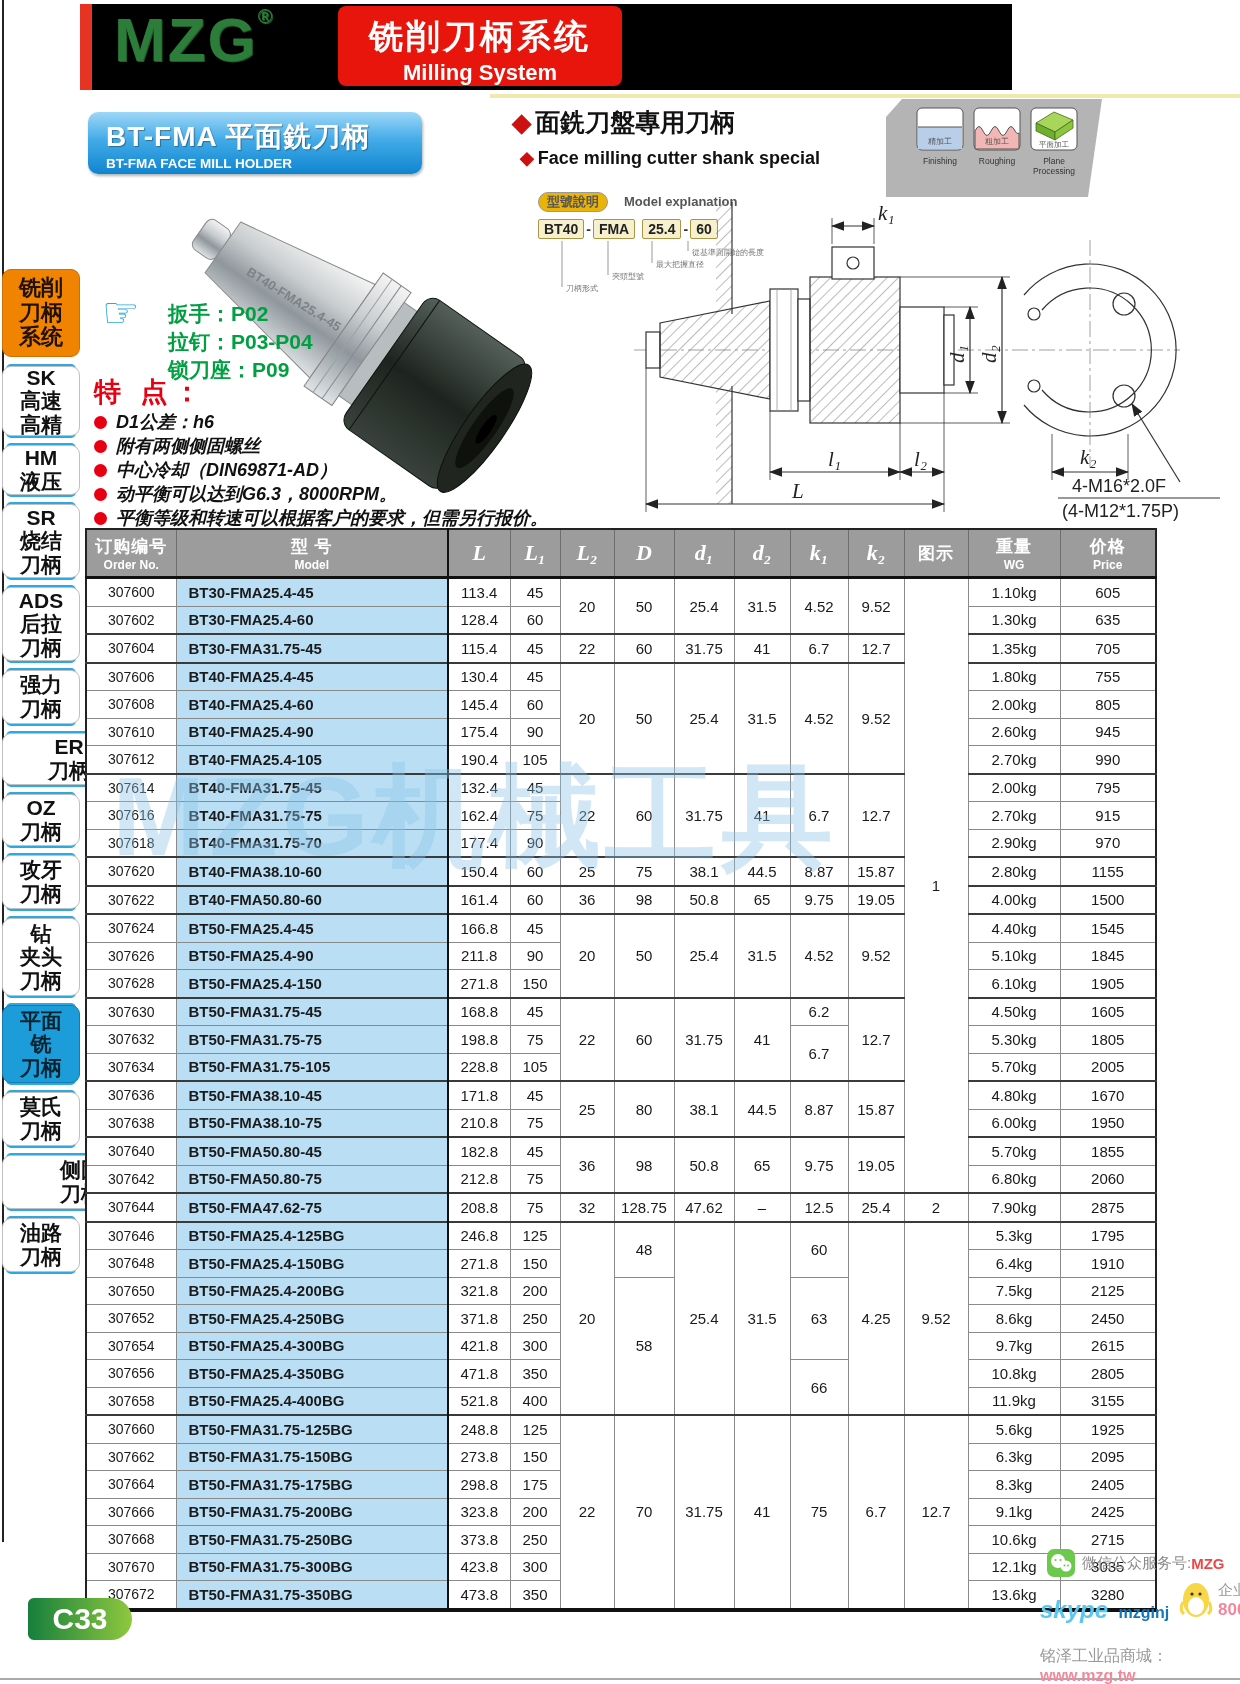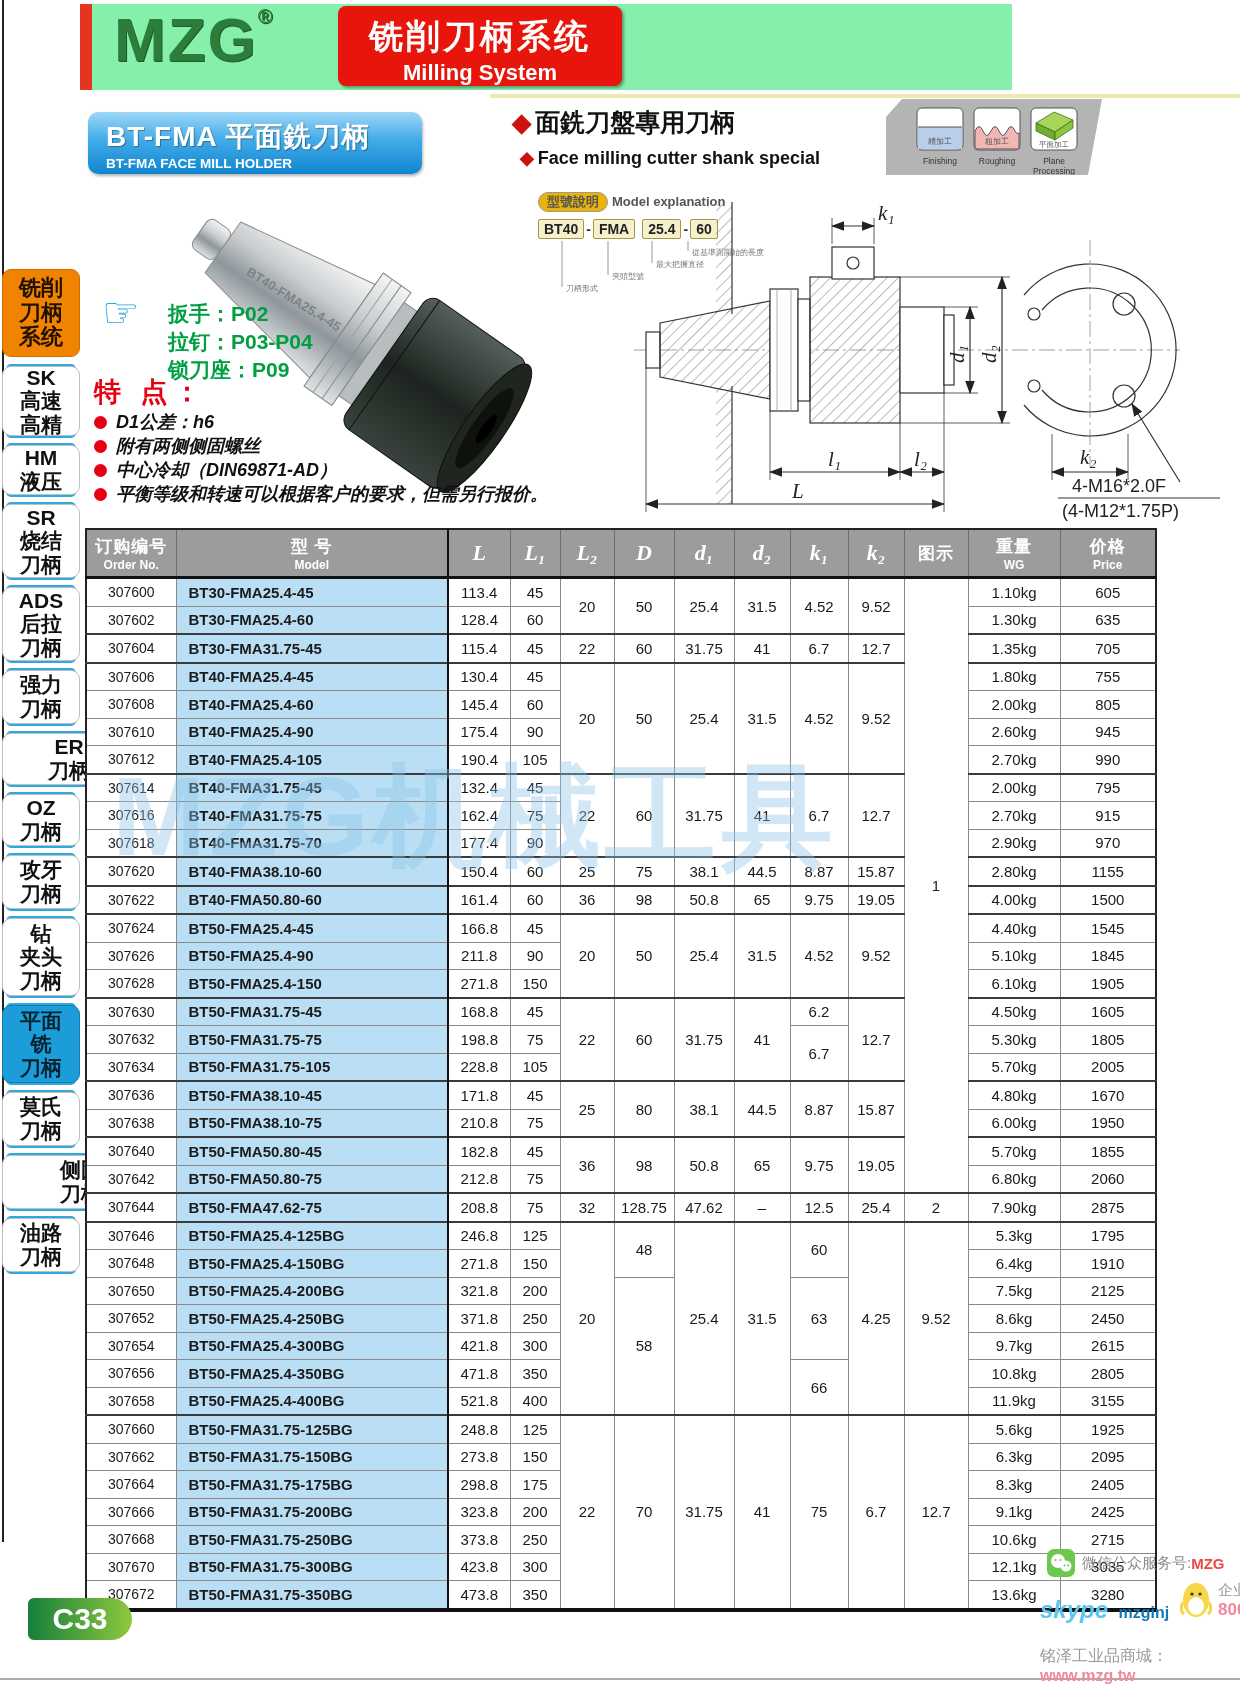--- a/index.html
+++ b/index.html
@@ -2,40 +2,40 @@
 <html><head>
 <meta charset="utf-8">
 <style>
   html,body{margin:0;padding:0;background:#fff;}
   .page{position:relative;width:1240px;height:1684px;background:#fff;overflow:hidden;
         font-family:"Liberation Sans",sans-serif;color:#111;}
   .abs{position:absolute;}
 
   
   .left-line{left:2px;top:0;width:2px;height:1542px;background:#222;}
-  .orange-band{left:80px;top:4px;width:932px;height:86px;background:#86efac;}
+  .orange-band{left:80px;top:4px;width:932px;height:86px;background:#000000;}
   .red-stripe{left:0;top:0;width:12px;height:86px;background:#e63422;}
   .mzg{left:34px;top:0px;font-size:62px;font-weight:bold;color:#2c7d39;letter-spacing:2px;
        text-shadow:1px 1px 0 #1e5c28;}
   .mzg sup{font-size:20px;vertical-align:38px;}
   .red-banner{left:338px;top:6px;width:284px;height:80px;background:#e8150c;border-radius:8px;
       color:#fff;text-align:center;box-shadow:2px 2px 3px rgba(0,0,0,.35);}
   .red-banner .zh{font-size:34px;font-weight:bold;margin-top:8px;letter-spacing:3px;}
   .red-banner .en{font-size:22px;font-weight:bold;margin-top:0px;}
   .yellow-strip{left:490px;top:94px;width:750px;height:4px;background:#efe9b0;}
   .blue-title{left:88px;top:112px;width:334px;height:62px;border-radius:10px;
       background:linear-gradient(180deg,#9ed7f7 0%,#42abe8 45%,#0f85cf 100%);
       color:#fff;padding-left:18px;box-sizing:border-box;box-shadow:1px 2px 3px rgba(0,0,0,.3);}
   .blue-title .zh{font-size:28px;font-weight:bold;margin-top:6px;letter-spacing:1px;text-shadow:1px 1px 1px rgba(0,0,0,.35);}
   .blue-title .en{font-size:13.5px;font-weight:bold;}
   .subtitle{left:512px;top:106px;}
   .subtitle .l1{font-size:25px;font-weight:bold;color:#111;}
   .subtitle .l2{font-size:18px;font-weight:bold;color:#111;margin-top:8px;margin-left:8px;}
   .dia{color:#cc1111;margin-right:4px;}
-  .proc-banner{left:886px;top:99px;width:216px;height:76px;background:#b4b4b4;
+  .proc-banner{left:886px;top:99px;width:216px;height:98px;background:#b4b4b4;
       clip-path:polygon(16px 0,100% 0,calc(100% - 14px) 100%,0 100%,0 18px);}
   .proc-icons{display:flex;gap:9px;padding:8px 0 0 30px;}
   .proc-item{width:48px;text-align:center;}
   .proc-cap{font-size:8.5px;color:#333;margin-top:1px;}
 
   
   .sidebar{left:0;top:260px;width:80px;}
   .side-item{width:76px;margin:9px 0 9px 2px;border:1px solid #c0c0c0;border-radius:9px;
      background:#fff;display:flex;align-items:center;justify-content:center;text-align:center;
      font-weight:bold;font-size:21px;line-height:1.12;white-space:pre-line;color:#111;
@@ -64,21 +64,21 @@
   .feat-title{left:94px;top:374px;font-size:27px;font-weight:bold;color:#e60012;letter-spacing:6px;}
   .features{left:94px;top:410px;}
   .feat-row{display:flex;align-items:center;height:24px;}
   .feat-row .dot{width:13px;height:13px;border-radius:50%;background:#e60012;margin-right:9px;flex:0 0 auto;}
   .feat-row span.t{font-size:18px;font-weight:bold;color:#111;white-space:nowrap;font-style:italic;}
 
   
   .mexp{left:538px;top:192px;width:240px;}
   .tagchip{display:inline-block;border:1px solid #999;border-radius:10px;padding:0 8px;
      font-size:13px;color:#555;background:#eab308;font-weight:bold;}
-  .tagen{font-size:13px;color:#555;font-weight:bold;margin-left:4px;}
+  .tagen{font-size:13px;color:#555;font-weight:bold;margin-left:16px;}
   .mexp-boxes{margin-top:7px;font-size:0;}
   .mbox{display:inline-block;background:#f7f0cd;border:1px solid #a89548;font-weight:bold;
      font-size:14px;color:#222;padding:1px 5px;border-radius:2px;}
   .msep{display:inline-block;font-size:14px;font-weight:bold;color:#333;padding:0 2px;}
   .mgap{display:inline-block;width:7px;}
 
   
   .photo-svg{left:140px;top:176px;}
   .drawing-svg{left:620px;top:182px;}
   svg text.dim{font-family:"Liberation Serif",serif;font-style:italic;font-size:21px;fill:#222;}
@@ -264,20 +264,24 @@
     <div class="feat-row">
         <span class="dot"></span>
         <span class="t">附有两侧侧固螺丝</span>
       </div>
     <div class="feat-row">
         <span class="dot"></span>
         <span class="t">中心冷却（DIN69871-AD）</span>
       </div>
     <div class="feat-row">
         <span class="dot"></span>
+        <span class="t">动平衡可以达到G6.3，8000RPM。</span>
+      </div>
+    <div class="feat-row">
+        <span class="dot"></span>
         <span class="t">平衡等级和转速可以根据客户的要求，但需另行报价。</span>
       </div>
   </div>
 
   <div class="abs mexp">
     <div><span class="tagchip">型號說明</span><span class="tagen">Model explanation</span></div>
     <div class="mexp-boxes">
       <span class="mbox">BT40</span><span class="msep">-</span><span class="mbox">FMA</span><span class="mgap"></span><span class="mbox">25.4</span><span class="msep">-</span><span class="mbox">60</span>
     </div>
     <svg width="240" height="62">

